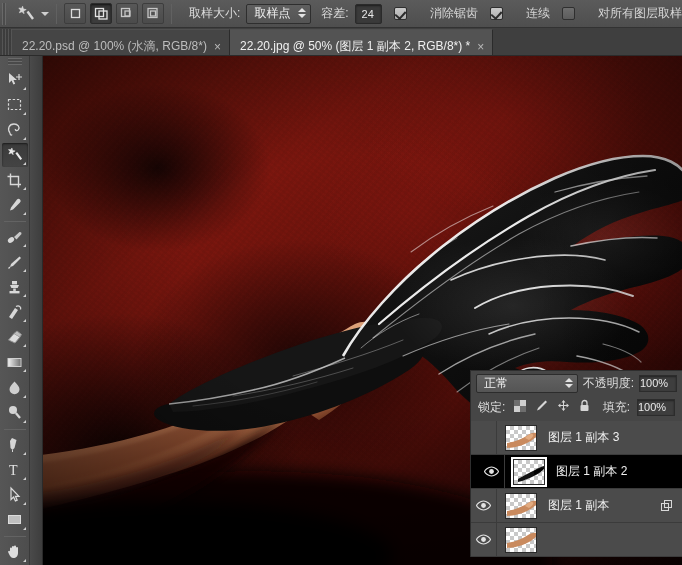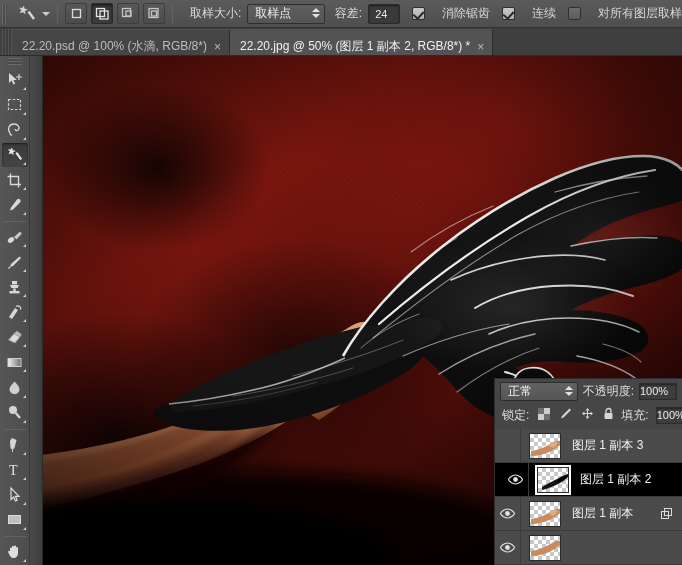--- a/index.html
+++ b/index.html
@@ -41,21 +41,21 @@
   .spin{ position:absolute; right:4px; top:3px; display:flex; flex-direction:column; gap:2px;}
   .spin i{display:block;width:0;height:0;border-left:4px solid transparent;border-right:4px solid transparent;}
   .spin i.up{border-bottom:4px solid #e2e2e2;}
   .spin i.dn{border-top:4px solid #e2e2e2;}
   .num-field{
     width:46px;height:20px;border:1px solid #2a2a2a;border-radius:2px;
     background:#3a3a3a; color:#e8e8e8; font-size:11px;
     display:flex;align-items:center;padding-left:6px;
     box-shadow:inset 0 1px 2px rgba(0,0,0,.5);
   }
-  .chk-wrap{ display:flex;align-items:center;gap:17px;margin-left:12px; white-space:nowrap;}
+  .chk-wrap{ display:flex;align-items:center;gap:23px;margin-left:12px; white-space:nowrap;}
   .chkbox{ width:13px;height:13px;border:1px solid #2f2f2f;border-radius:2px;
     background:linear-gradient(#c9c9c9,#aeaeae); position:relative;}
   .chkbox.off{ background:linear-gradient(#6e6e6e,#5c5c5c);}
   .chkbox.on::after{ content:""; position:absolute; left:2px; top:1px;
     width:5px;height:8px;border:solid #2a2a2a;border-width:0 2px 2px 0;transform:rotate(42deg);}
 
   
   .tab-bar{
     position:absolute; left:0; top:28px; width:682px; height:28px;
     background:#3f3f3f; border-bottom:1px solid #2b2b2b;
@@ -124,21 +124,21 @@
       repeating-linear-gradient(37deg, rgba(255,255,255,.05) 0 2px, rgba(0,0,0,.06) 2px 4px),
       repeating-linear-gradient(-51deg, rgba(255,255,255,.04) 0 3px, rgba(0,0,0,.05) 3px 6px);
   }
   .vignette{ position:absolute; inset:0;
     background:radial-gradient(ellipse 78% 72% at 50% 45%, transparent 35%, rgba(0,0,0,.62) 100%);}
 
   svg.art{ position:absolute; left:0; top:0; width:639px; height:509px; }
 
   
   .layers{
-    position:absolute; right:0; top:378px; width:188px; height:187px;
+    position:absolute; right:0; top:370px; width:212px; height:187px;
     background:#464646; border-left:1px solid #2e2e2e; border-top:1px solid #2e2e2e;
   }
   .lay-row1{ display:flex;align-items:center;height:24px;padding:0 5px;gap:5px; }
   .blend-select{
     position:relative; width:104px; height:19px;
     border:1px solid #2c2c2c; background:linear-gradient(#626262,#555);
     border-radius:2px; display:flex;align-items:center;padding-left:7px;
     font-size:12px; color:#f2f2f2;
   }
   .lay-lbl{ font-size:12px; color:#dedede; white-space:nowrap; }

